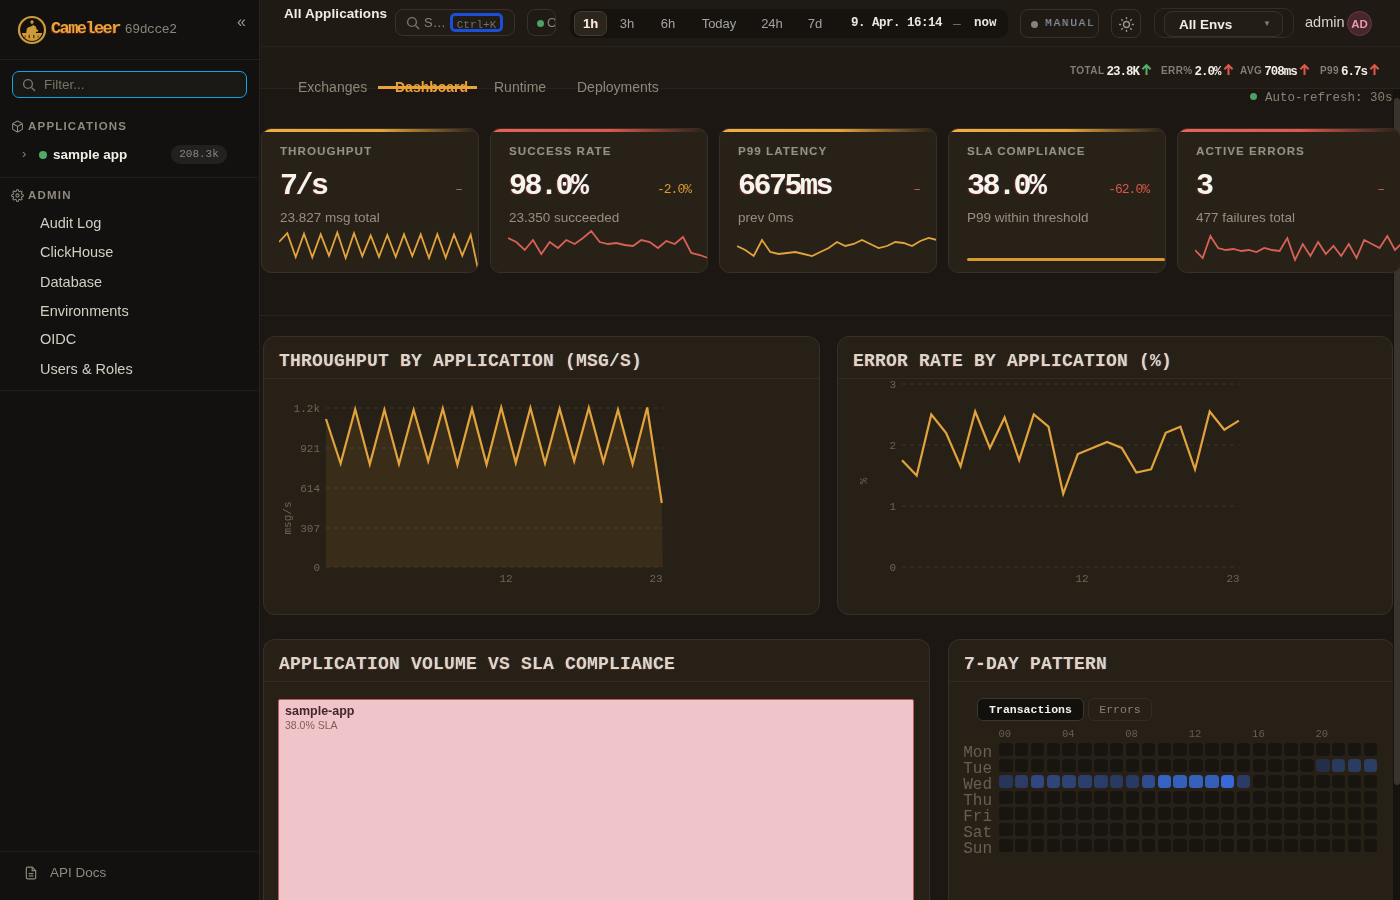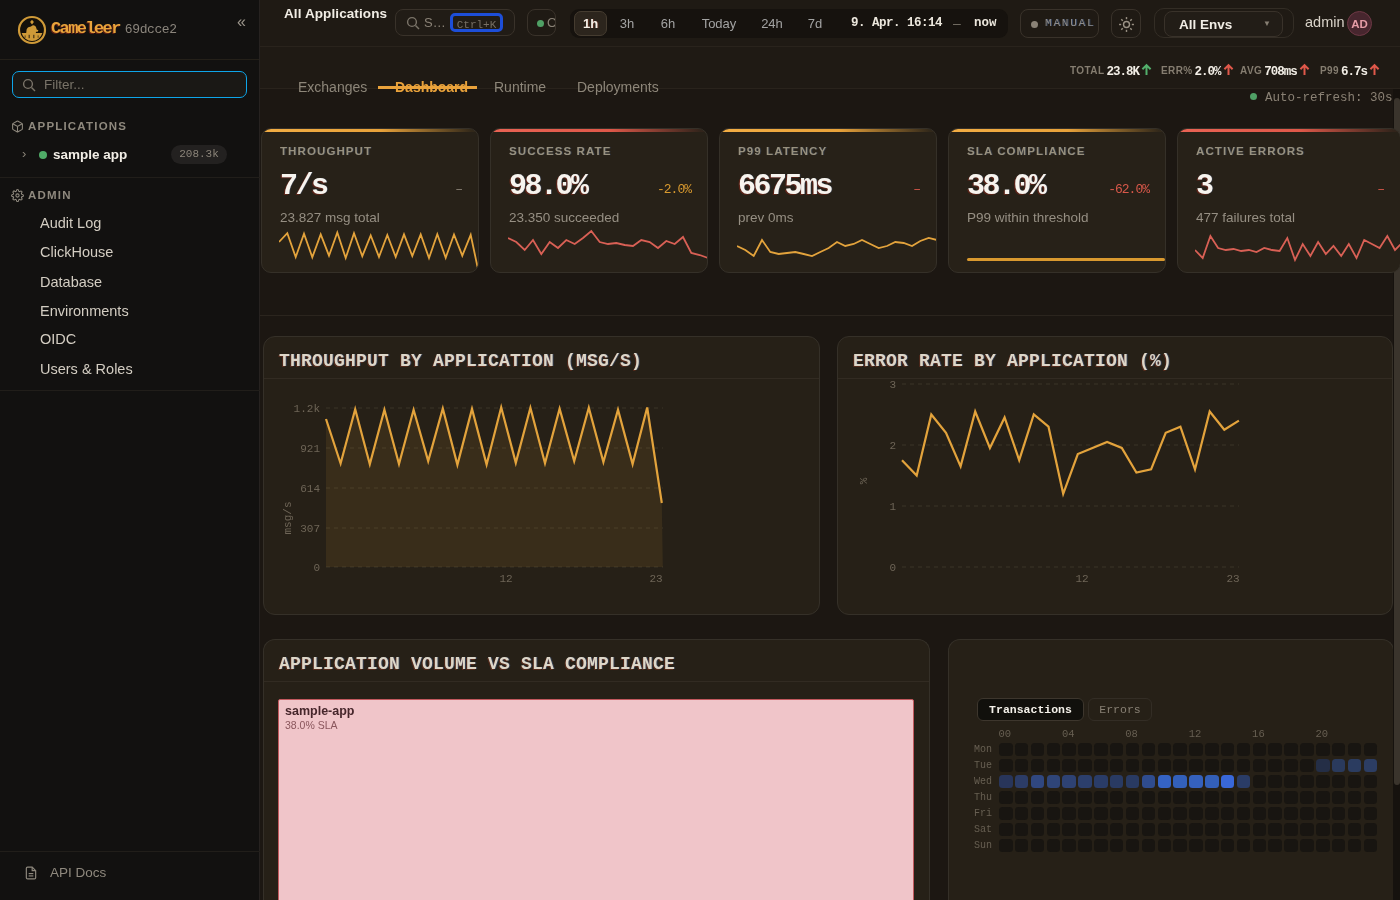--- a/index.html
+++ b/index.html
@@ -94,21 +94,21 @@
 #treemap { position:absolute; left:14px; top:59px; width:636px; height:212px; background:#f0c5c9; border:1.5px solid #c2595e; border-radius:2px; }
 #treemap .nm { position:absolute; left:6px; top:4px; font-size:12.5px; font-weight:bold; color:#46262b; }
 #treemap .sla { position:absolute; left:6px; top:19px; font-size:10.5px; color:#8a565c; }
 .togg { position:absolute; top:58px; height:23px; border-radius:6px; font-family:"Liberation Mono",monospace; font-size:11.5px; text-align:center; }
 #tg-tx { left:28px; width:107px; background:#11100c; border:1px solid #3d362d; color:#f4f1ea; font-weight:bold; line-height:22px; }
 #tg-er { left:139px; width:64px; border:1px solid #332d25; color:#877f73; line-height:22px; }
 
 
 #heat { position:absolute; left:0px; top:93px; }
 .hm-hour { position:absolute; top:3px; font-family:"Liberation Mono",monospace; font-size:10.5px; color:#675f52; }
-.hm-day { position:absolute; font-family:"Liberation Mono",monospace; font-size:10px; color:#675f52; text-align:right; width:30px; }
+.hm-day { position:absolute; font-family:"Liberation Mono",monospace; font-size:16px; color:#675f52; text-align:right; width:30px; }
 .hm-c { position:absolute; width:13.6px; height:13.6px; border-radius:3.5px; background:#181511; }
 
 
 #sb-track { position:absolute; right:0; top:89px; width:7px; height:811px; background:#16120e; }
 #sb-thumb { position:absolute; right:0px; top:98px; width:6.5px; height:687px; background:#3a342c; border-radius:3px; }
 </style>
 </head>
 <body>
 <div id="app">
 <aside id="sidebar">
@@ -351,20 +351,23 @@
   <div class="bcard" style="left:263px; width:667px;">
     <div class="chead">
           <div class="ctitle">APPLICATION VOLUME VS SLA COMPLIANCE</div>
         </div>
     <div id="treemap">
       <div class="nm">sample-app</div>
       <div class="sla">38.0% SLA</div>
     </div>
   </div>
   <div class="bcard" style="left:948px; width:446px;">
+    <div class="chead">
+          <div class="ctitle">7-DAY PATTERN</div>
+        </div>
     <div class="togg" id="tg-tx">Transactions</div>
     <div class="togg" id="tg-er">Errors</div>
     <div id="heat" style="left:0; top:85px; position:absolute; width:446px; height:176px;">
 <div class="hm-hour" style="left:49.5px;">00</div>
 <div class="hm-hour" style="left:112.9px;">04</div>
 <div class="hm-hour" style="left:176.3px;">08</div>
 <div class="hm-hour" style="left:239.7px;">12</div>
 <div class="hm-hour" style="left:303.1px;">16</div>
 <div class="hm-hour" style="left:366.5px;">20</div>
 <div class="hm-day" style="left:13px; top:18.7px;">Mon</div>

